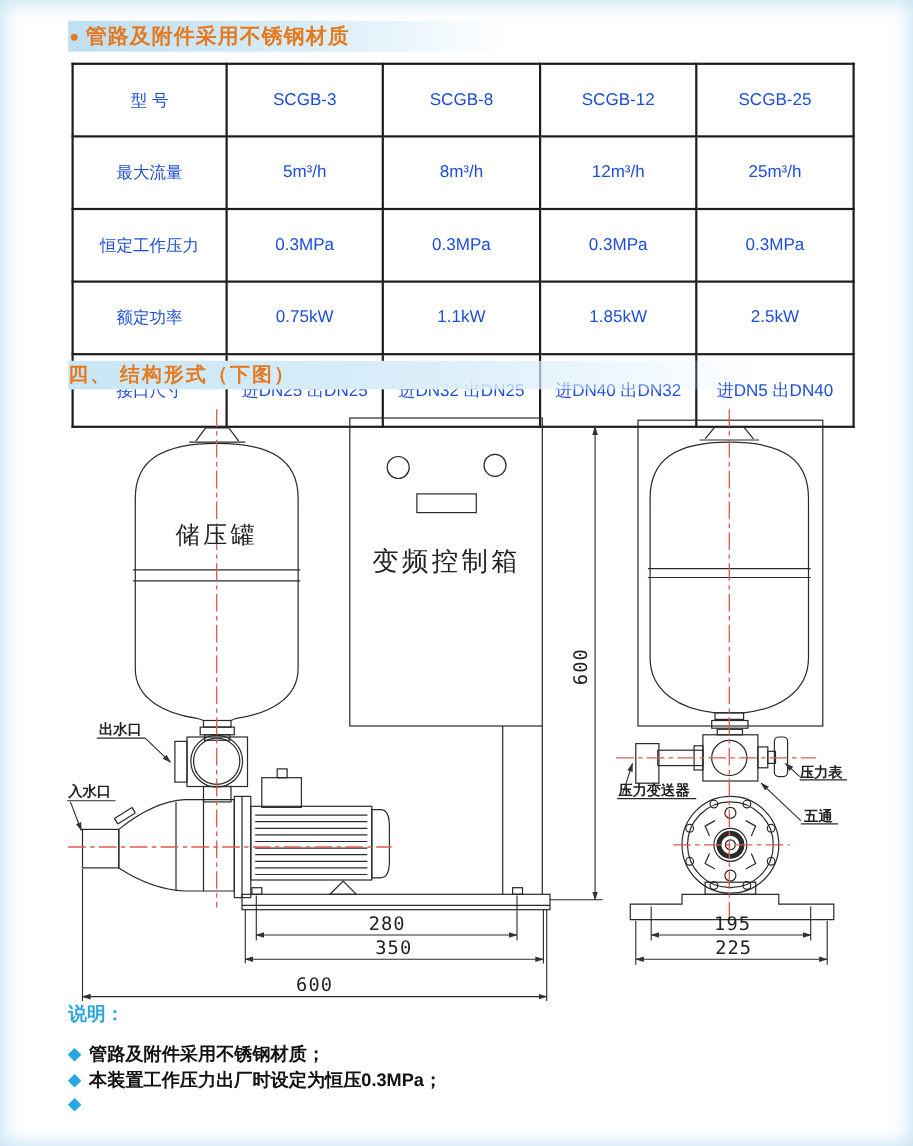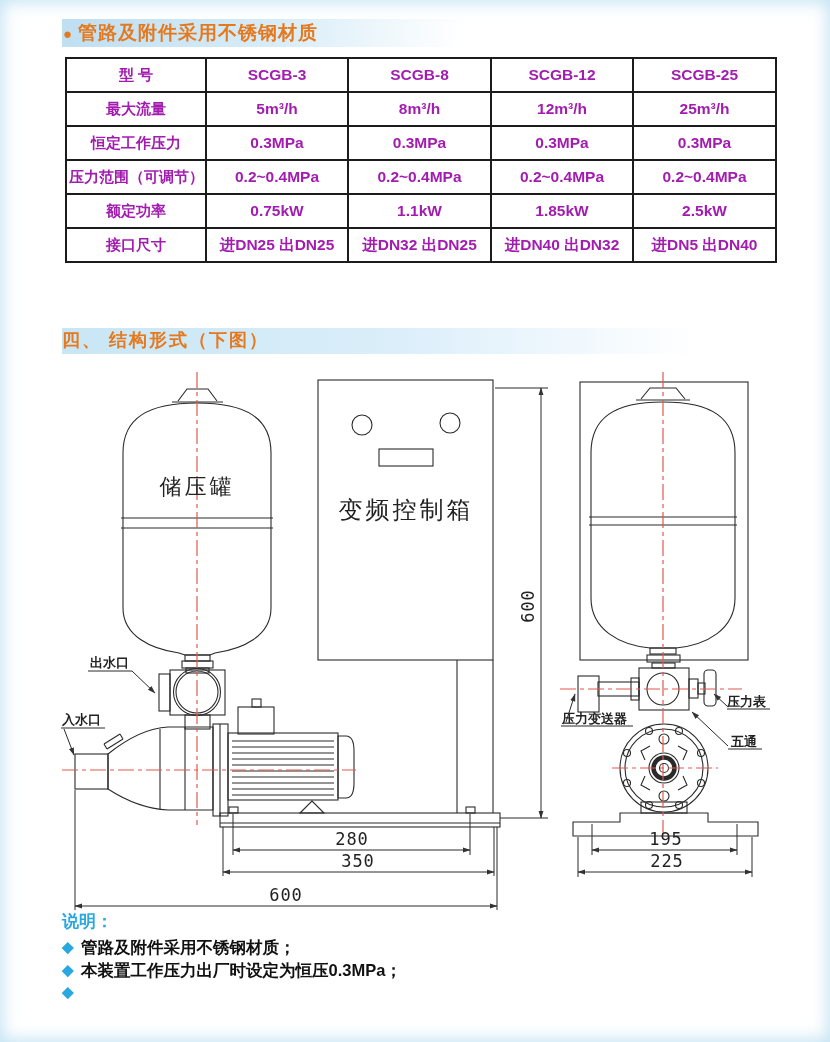--- a/index.html
+++ b/index.html
@@ -20,41 +20,41 @@
   }
   .title-bullet{font-size:15px;margin:0 5px 0 1px;color:#e5791e;}
   
   table.params{
     position:absolute;left:65px;top:57px;width:710px;
     border-collapse:collapse;table-layout:fixed;
     background:#fff;
   }
   table.params td{
     border:2px solid #1c1c1c;text-align:center;vertical-align:middle;
-    height:32px;font-size:15.5px;font-weight:700;color:#a21caf;
-    padding:0 2px;white-space:nowrap;overflow:hidden;
+    height:32px;font-size:15.5px;font-weight:400;color:#1d4ed8;
+    padding:16px 2px;white-space:nowrap;overflow:hidden;
   }
   table.params td.lbl{font-size:15px;}
   
   .section-bar{
     position:absolute;left:62px;top:328px;width:748px;height:26px;
     background:linear-gradient(to right,#c9e6f5 0%,#dbeefa 45%,rgba(255,255,255,0) 85%);
     display:flex;
     color:#e5791e;font-weight:bold;font-size:18px;letter-spacing:2px;
   }
   
   .diagram{position:absolute;left:0;top:358px;width:830px;height:557px;}
   svg text{fill:#222;}
   .cad-dim{font-family:"DejaVu Sans Mono", monospace;font-size:17px;letter-spacing:1px;}
   .cad-lbl{font-size:13px;font-weight:bold;}
   .cad-big{font-size:22px;letter-spacing:3px;}
   .cad-big2{font-size:24px;letter-spacing:3px;}
   
   .notes{position:absolute;left:62px;top:910px;width:745px;}
-  .notes-heading{color:#29a7df;font-weight:bold;font-size:17px;margin:0 0 3px 0;}
+  .notes-heading{color:#29a7df;font-weight:bold;font-size:17px;margin:0 0 15px 0;}
   ul.note-list{list-style:none;margin:0;padding:0;}
   ul.note-list li{
     position:relative;padding-left:19px;margin:0;
     font-size:16.5px;font-weight:bold;color:#111;line-height:22.5px;
   }
   .diamond{position:absolute;left:0;top:0;color:#29a7df;font-size:15px;}
 </style>
 </head>
 <body>
 
@@ -87,27 +87,20 @@
     <td>8m³/h</td>
     <td>12m³/h</td>
     <td>25m³/h</td>
   </tr>
   <tr>
     <td class="lbl">恒定工作压力</td>
     <td>0.3MPa</td>
     <td>0.3MPa</td>
     <td>0.3MPa</td>
     <td>0.3MPa</td>
-  </tr>
-  <tr>
-    <td class="lbl">压力范围（可调节）</td>
-    <td>0.2~0.4MPa</td>
-    <td>0.2~0.4MPa</td>
-    <td>0.2~0.4MPa</td>
-    <td>0.2~0.4MPa</td>
   </tr>
   <tr>
     <td class="lbl">额定功率</td>
     <td>0.75kW</td>
     <td>1.1kW</td>
     <td>1.85kW</td>
     <td>2.5kW</td>
   </tr>
   <tr>
     <td class="lbl">接口尺寸</td>

